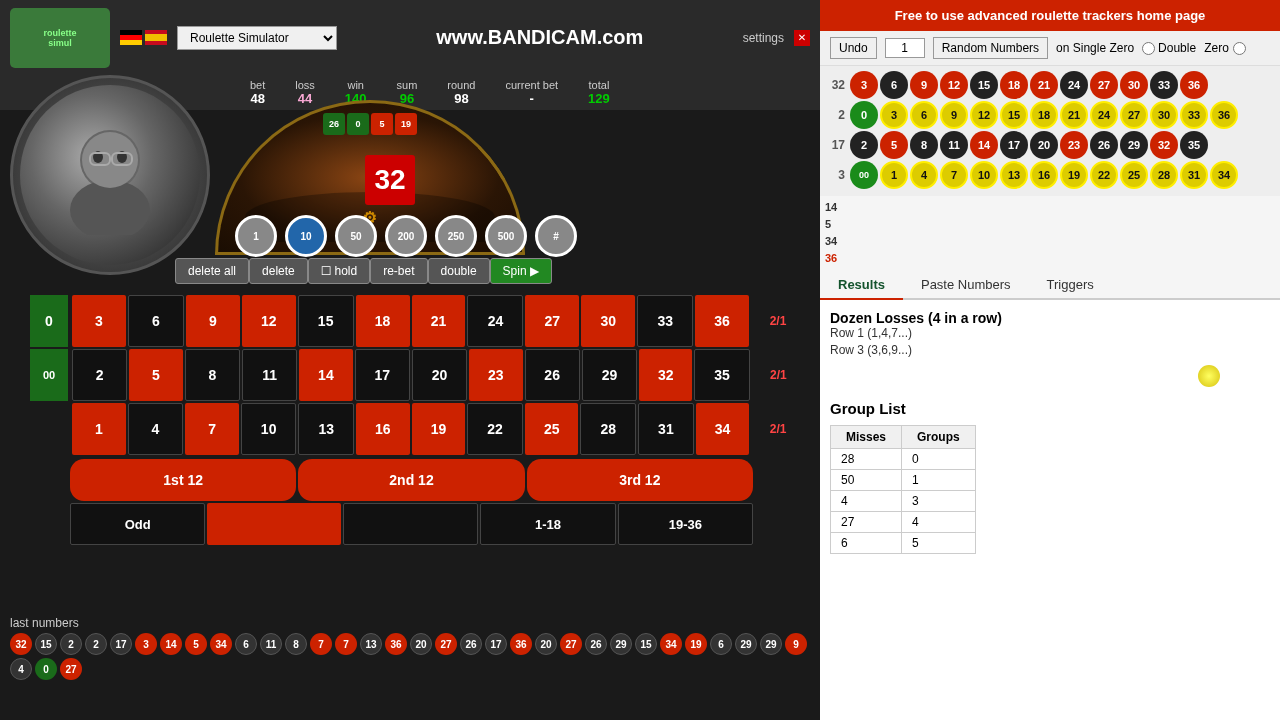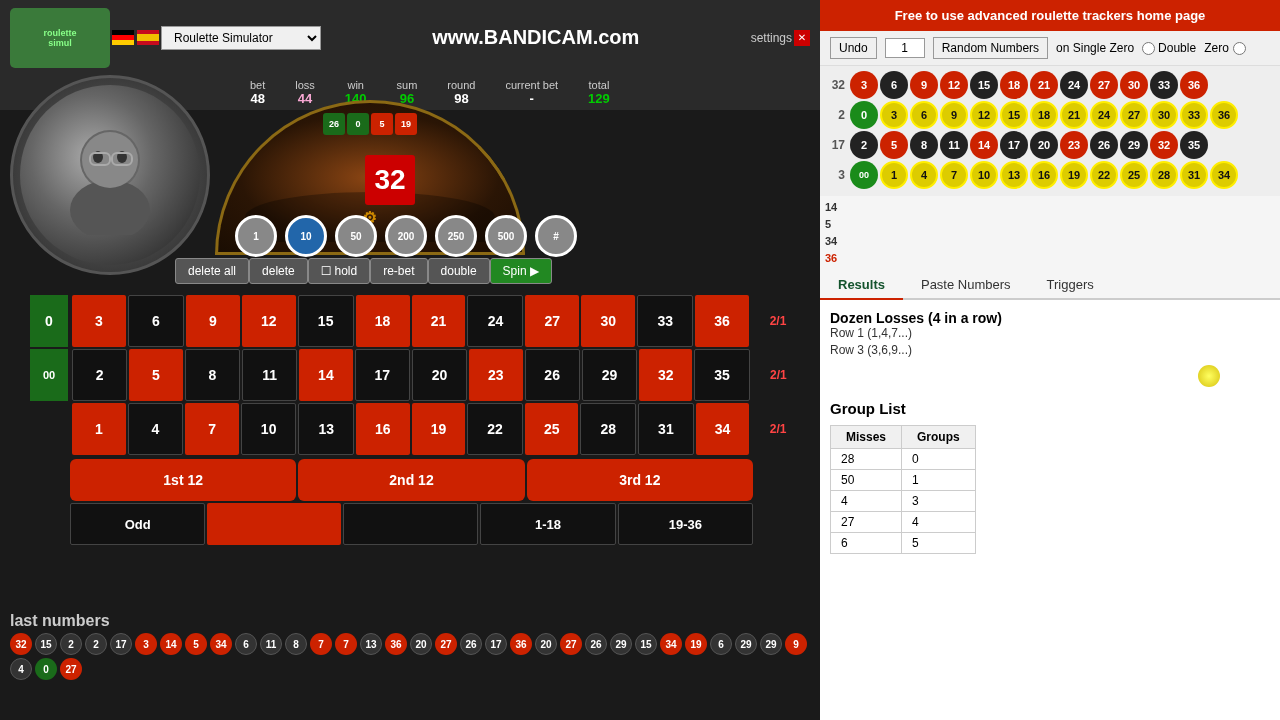--- a/index.html
+++ b/index.html
@@ -4,21 +4,21 @@
   <style>
     * { margin: 0; padding: 0; box-sizing: border-box; }
     body { background: #000; width: 1280px; height: 720px; overflow: hidden; font-family: Arial, sans-serif; font-size: 13px; }
 
     .main-container { display: flex; width: 1280px; height: 720px; }
 
     
     .left-area { width: 820px; height: 720px; background: #1a1a1a; position: relative; overflow: hidden; }
 
     
-    .top-bar { height: 75px; background: #2a2a2a; display: flex; align-items: center; padding: 5px 10px; gap: 2px; }
+    .top-bar { height: 75px; background: #2a2a2a; display: flex; align-items: center; padding: 5px 10px; gap: 10px; }
 
     .logo-area { width: 100px; height: 60px; background: #3a7a3a; border-radius: 5px; display: flex; align-items: center; justify-content: center; color: #fff; font-size: 10px; font-weight: bold; text-align: center; }
 
     .flags { display: flex; gap: 3px; }
     .flag-de { width: 22px; height: 15px; background: linear-gradient(#000 33%, #ff0000 33%, #ff0000 66%, #ffcc00 66%); }
     .flag-es { width: 22px; height: 15px; background: linear-gradient(#c60b1e 25%, #f1bf00 25%, #f1bf00 75%, #c60b1e 75%); }
 
     .dropdown-sim { background: #f0f0f0; border: 1px solid #999; padding: 3px 8px; font-size: 12px; width: 160px; }
 
     .bandicam-text { color: #fff; font-size: 20px; flex: 1; text-align: center; }
@@ -59,28 +59,28 @@
     .action-btn { padding: 5px 12px; border: 1px solid #888; background: #555; color: #fff; font-size: 12px; cursor: pointer; border-radius: 3px; }
     .action-btn.hold { background: #555; }
     .action-btn.spin { background: #228822; }
 
     
     .bet-table { position: absolute; top: 295px; left: 30px; width: 775px; }
     .number-row { display: flex; gap: 2px; margin-bottom: 2px; }
     .num-cell { flex: 1; height: 52px; display: flex; align-items: center; justify-content: center; color: #fff; font-size: 14px; font-weight: bold; cursor: pointer; border-radius: 2px; }
     .num-red { background: #cc2200; }
     .num-black { background: #111; border: 1px solid #444; }
-    .dozen-btn { flex: 1; height: 42px; background: #cc2200; color: #fff; font-size: 14px; font-weight: bold; display: flex; align-items: center; justify-content: center; cursor: pointer; border-radius: 6px; }
+    .dozen-btn { flex: 1; height: 42px; background: #cc2200; color: #fff; font-size: 14px; font-weight: bold; display: flex; align-items: center; justify-content: center; cursor: pointer; border-radius: 14px; }
     .outside-btn { flex: 1; height: 42px; background: #111; color: #fff; font-size: 13px; font-weight: bold; display: flex; align-items: center; justify-content: center; cursor: pointer; border-radius: 2px; border: 1px solid #444; }
     .outside-btn.red-btn { background: #cc2200; border: none; }
     .outside-btn.black-btn { background: #111; }
 
     
     .last-numbers-bar { position: absolute; bottom: 35px; left: 0; right: 0; padding: 5px 10px; background: #1a1a1a; }
-    .last-numbers-label { color: #ccc; font-size: 16px; margin-bottom: 3px; font-weight: bold; }
+    .last-numbers-label { color: #ccc; font-size: 12px; margin-bottom: 3px; }
     .last-numbers-row { display: flex; gap: 3px; flex-wrap: wrap; }
     .last-num { width: 22px; height: 22px; border-radius: 50%; display: flex; align-items: center; justify-content: center; color: #fff; font-size: 10px; font-weight: bold; }
     .ln-red { background: #cc2200; }
     .ln-black { background: #333; border: 1px solid #555; }
     .ln-green { background: #1a6b1a; }
 
     
     .right-panel { width: 460px; height: 720px; background: #f5f5f5; display: flex; flex-direction: column; overflow: hidden; }
 
     .right-header { background: #cc2200; color: #fff; text-align: center; padding: 8px; font-size: 13px; font-weight: bold; }

